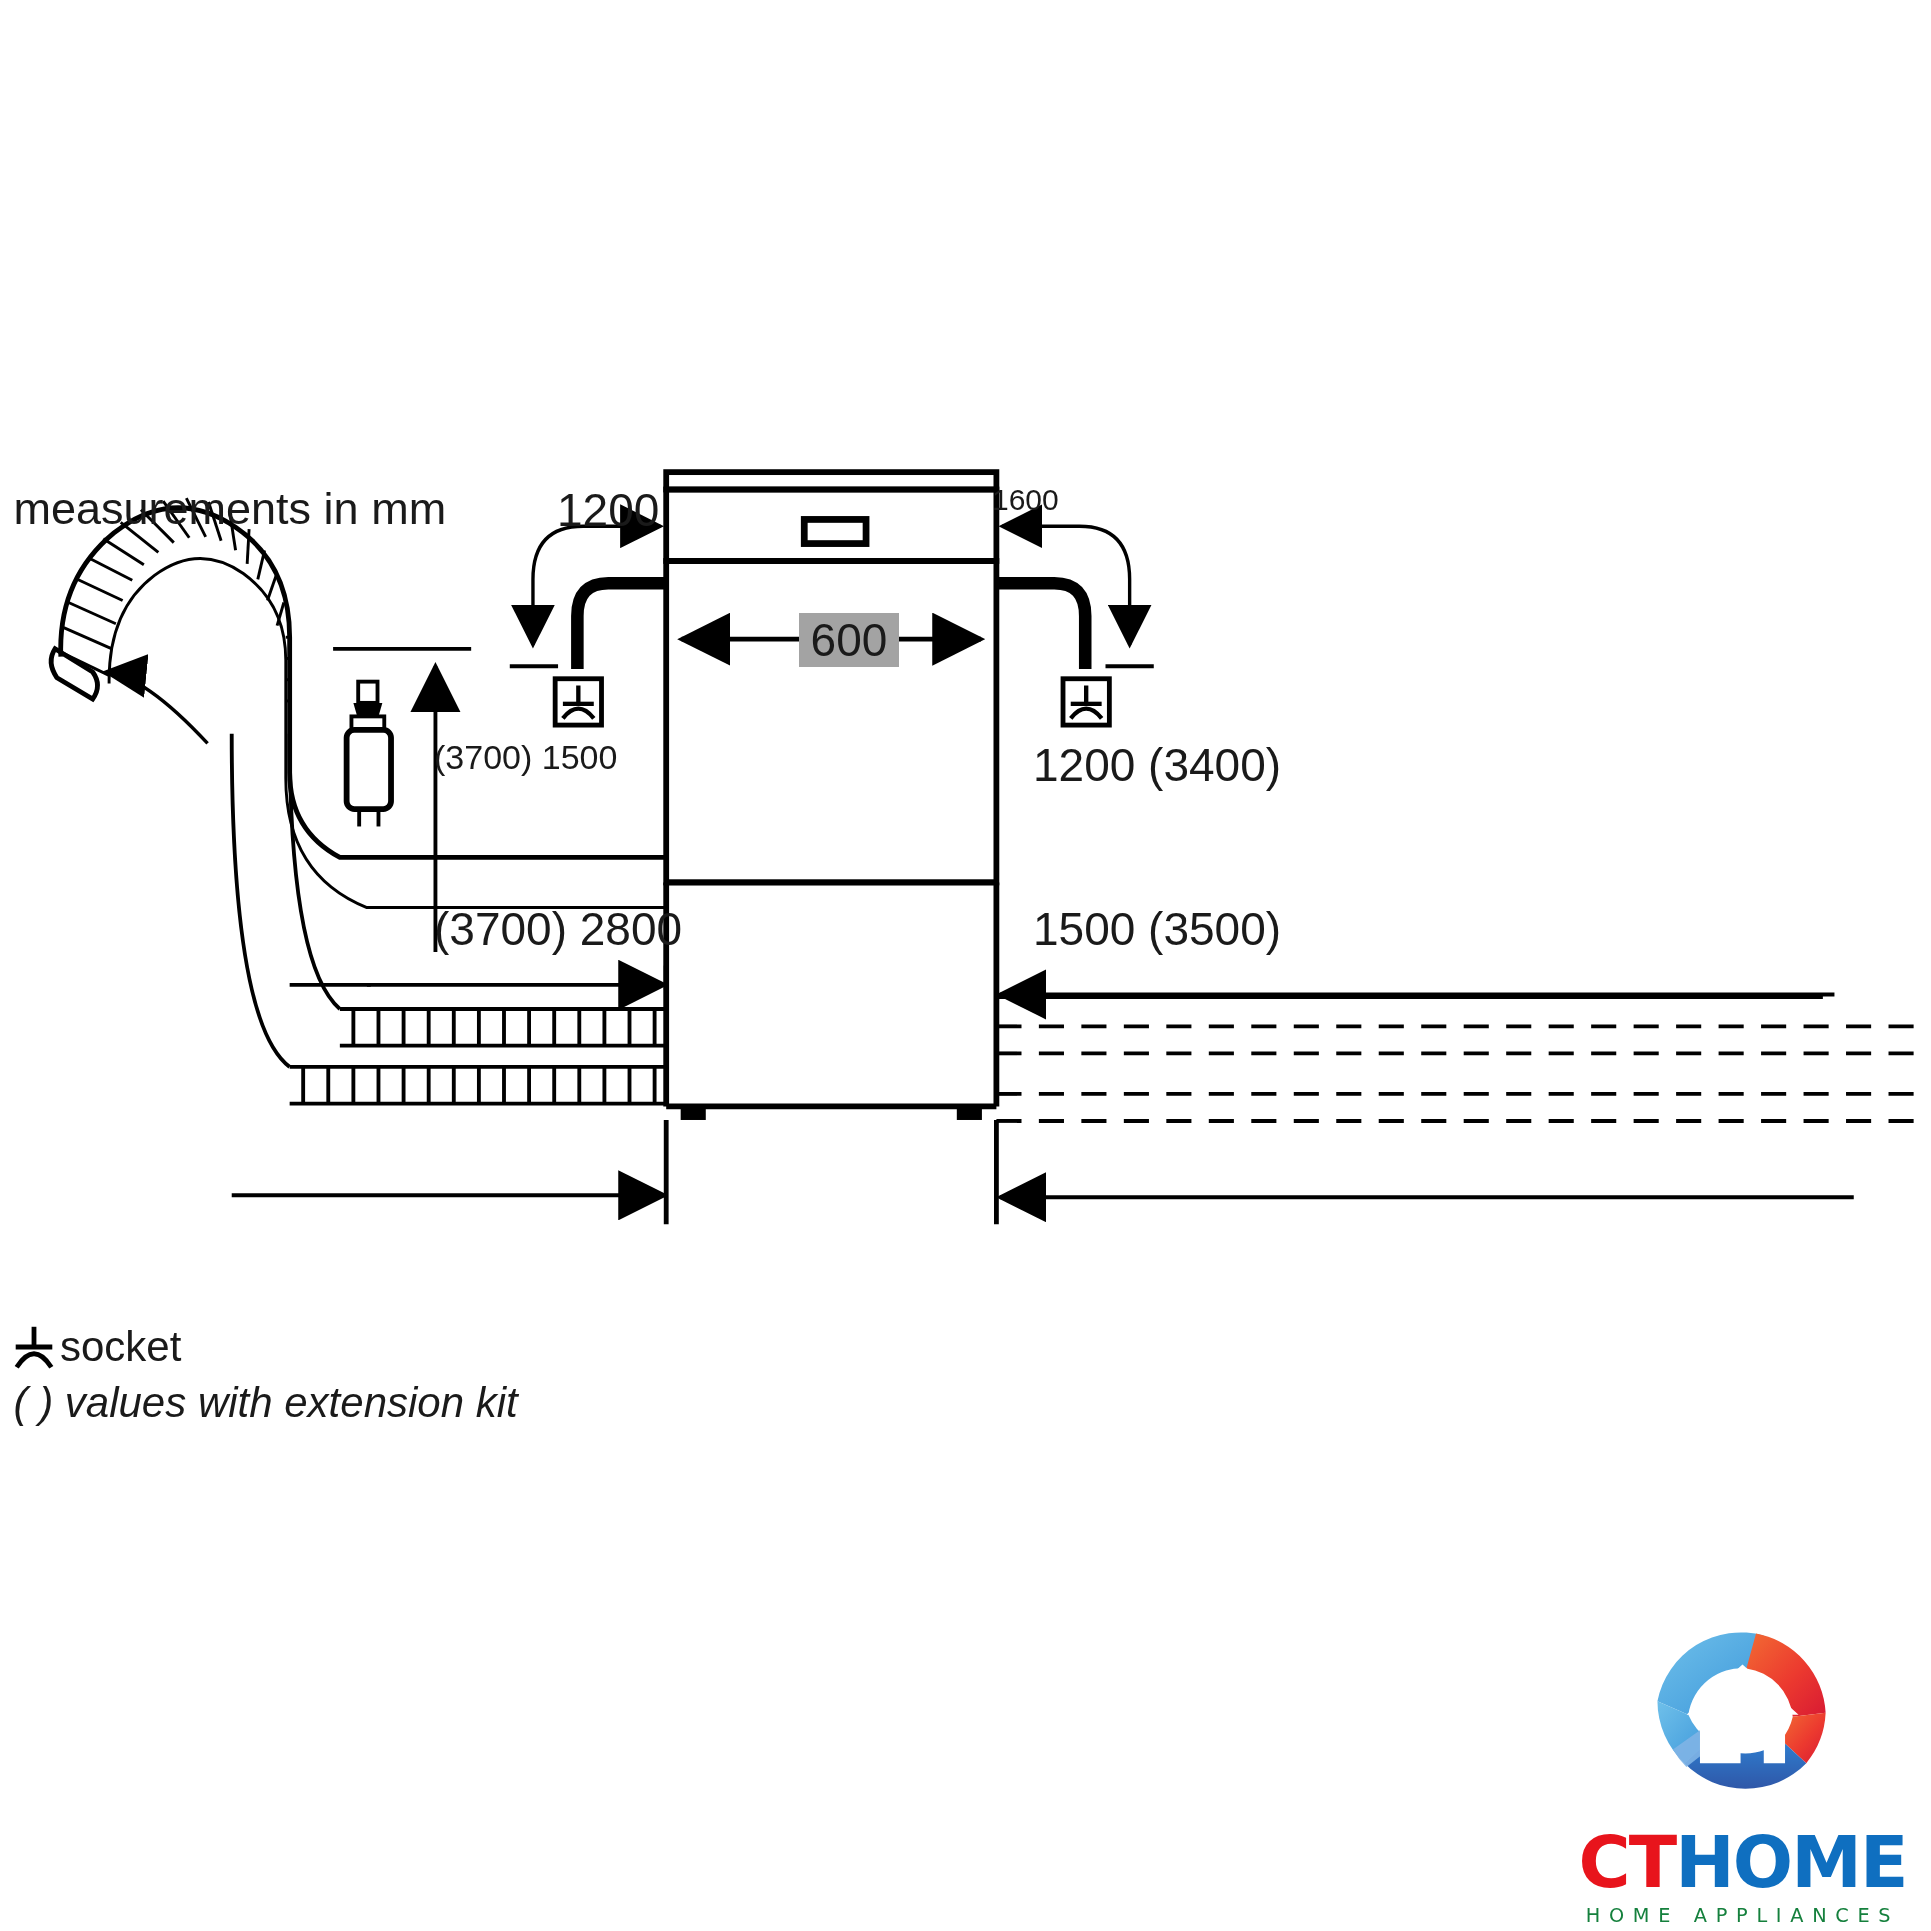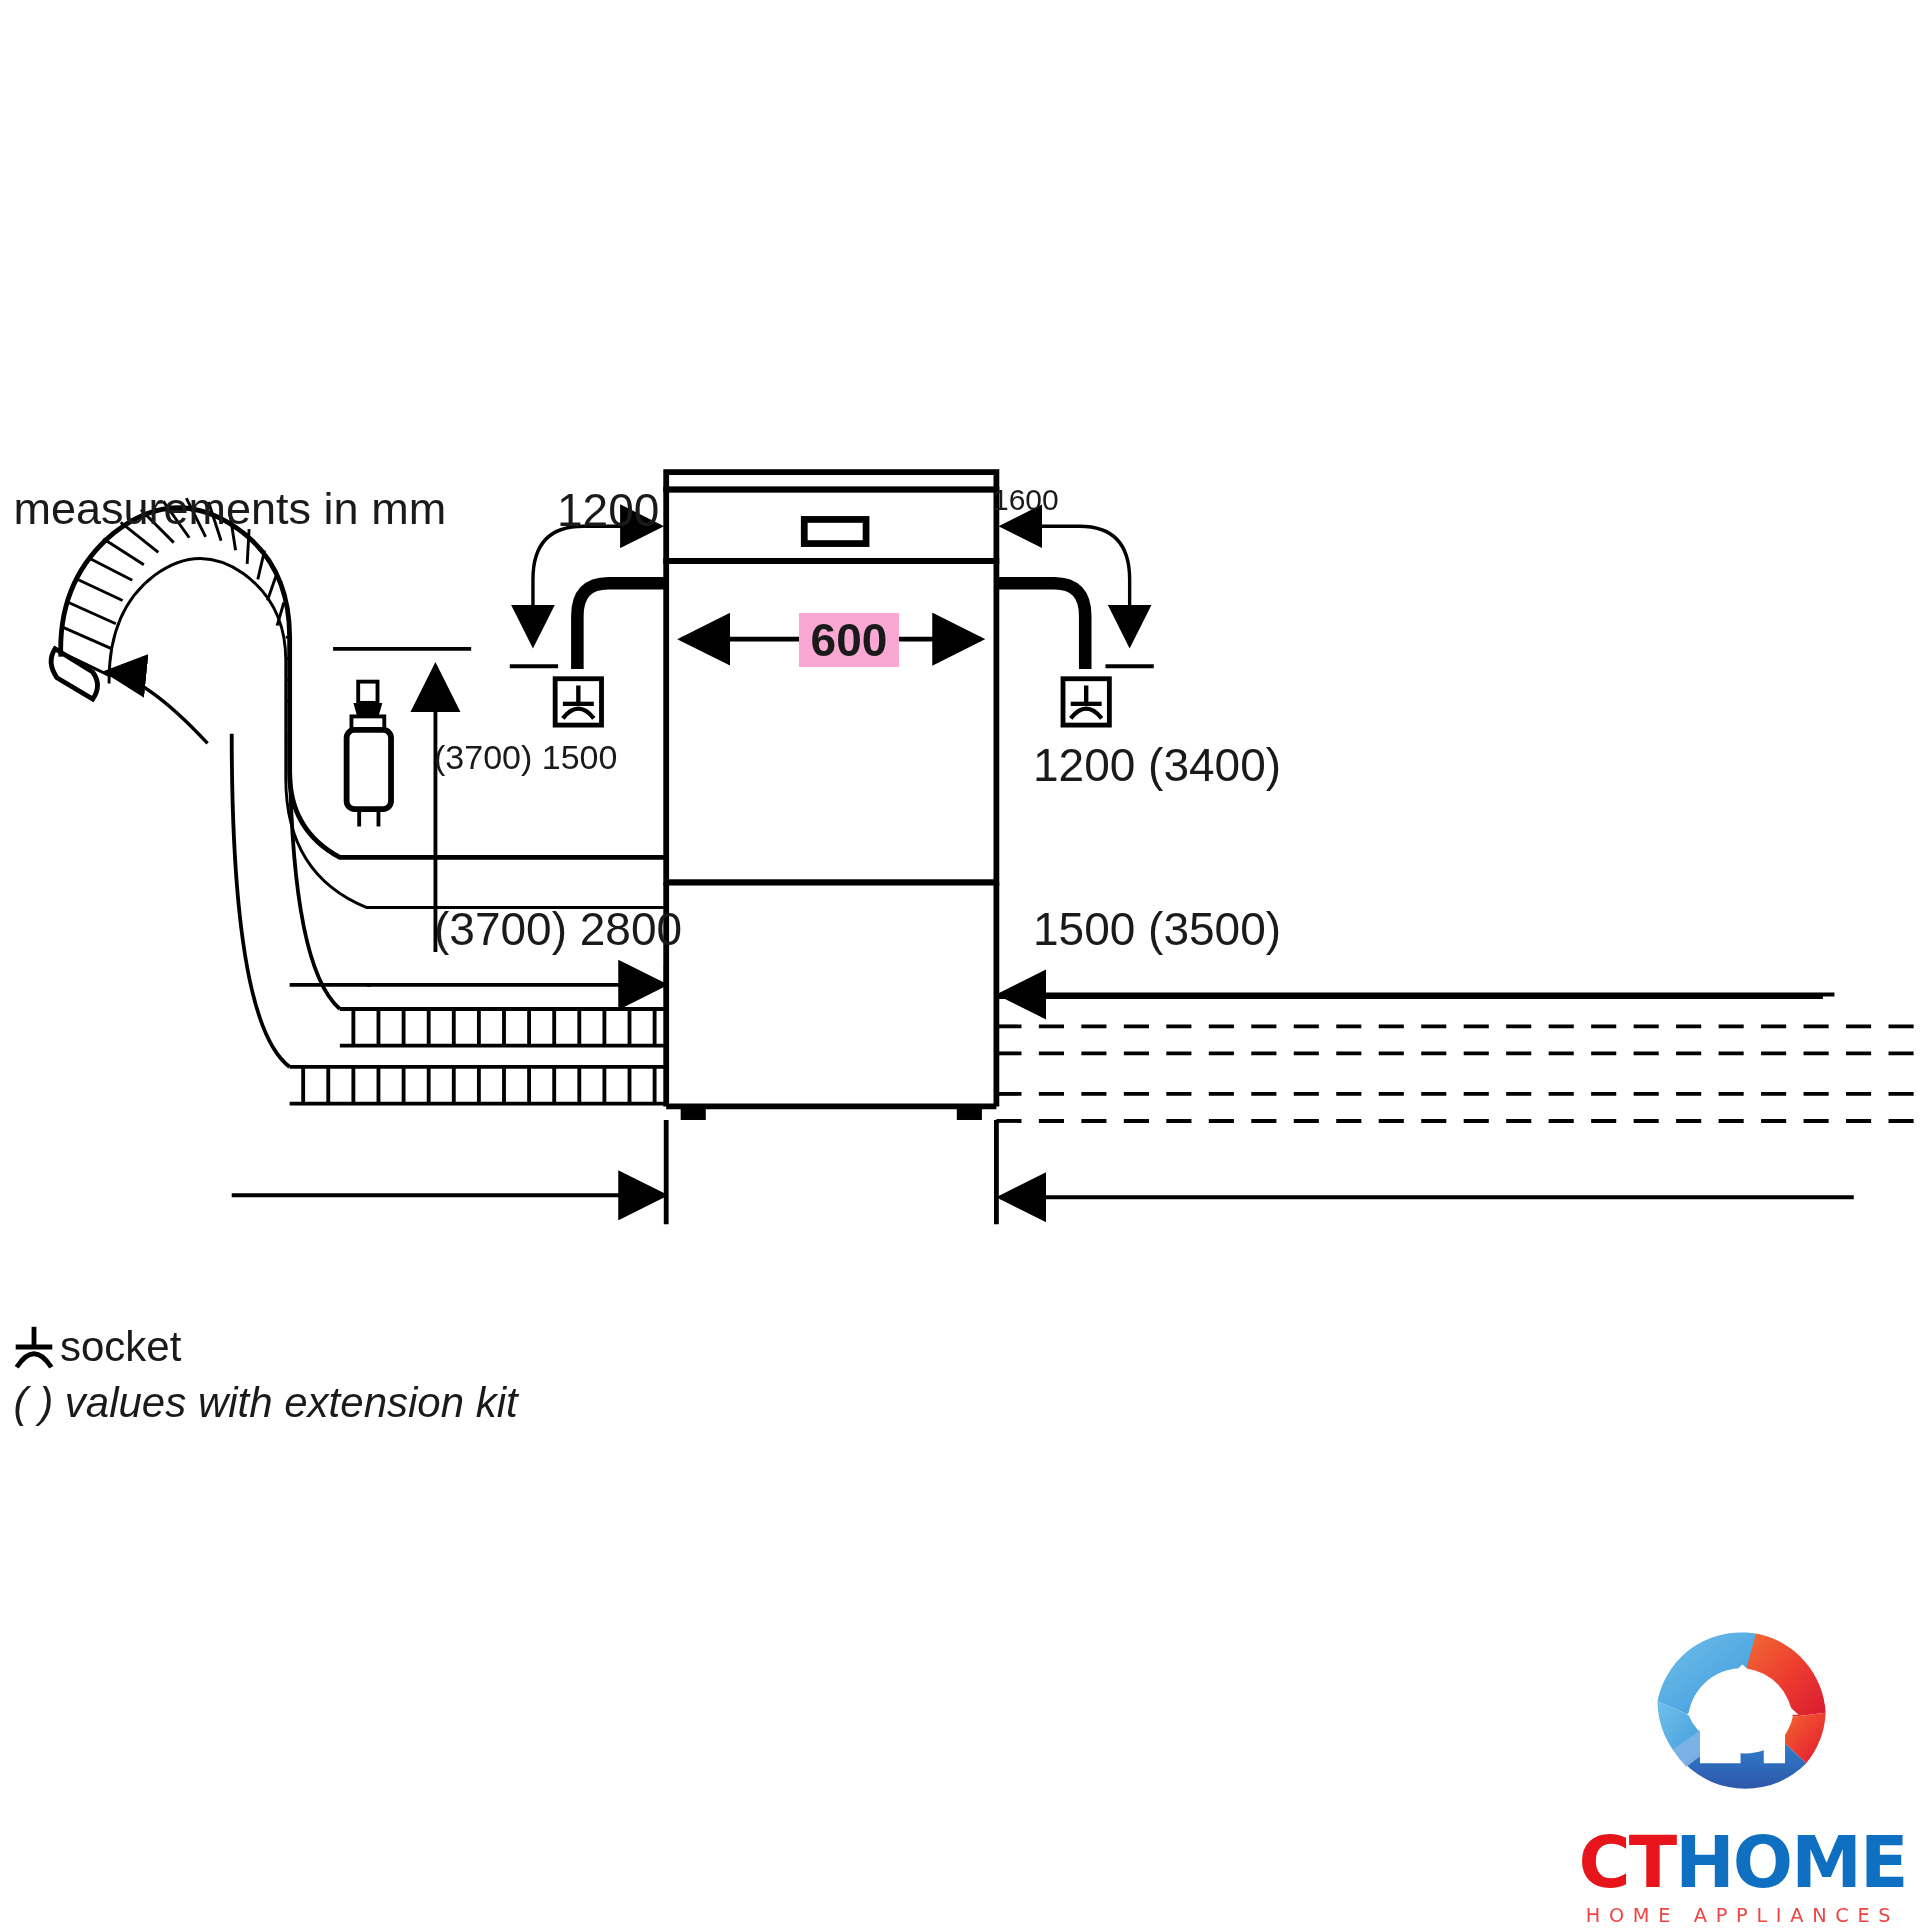--- a/index.html
+++ b/index.html
@@ -13,21 +13,21 @@
   #legend-line1{position:absolute;left:60px;top:1323px;font-size:42px;}
   #legend-line2{position:absolute;left:13.5px;top:1379px;font-size:42px;font-style:italic;}
   #logo{position:absolute;left:1554px;top:1622px;width:377px;height:309px;}
   .logo-word{position:absolute;left:0px;top:205px;width:377px;text-align:center;
              font-family:"DejaVu Sans","Liberation Sans",sans-serif;
              font-weight:bold;font-size:71px;letter-spacing:-1.9px;line-height:71px;}
   .logo-ct{color:#e8141c;}
   .logo-home{color:#0f6fc0;}
   .logo-sub{position:absolute;left:0px;top:282px;width:377px;text-align:center;
             font-family:"DejaVu Sans","Liberation Sans",sans-serif;
-            font-size:19.3px;letter-spacing:8.7px;color:#ef4444;font-weight:normal;}
+            font-size:19.3px;letter-spacing:8.7px;color:#15803d;font-weight:normal;}
 </style>
 </head>
 <body>
 
 <div id="stage">
 
   <svg width="1931" height="1931" viewBox="0 0 2000 2000">
 
     <defs>
       <marker id="ahR" viewBox="0 0 12 12" refX="11" refY="6" markerWidth="11" markerHeight="11" orient="auto-start-reverse">
@@ -234,21 +234,21 @@
     </g>
 
   </svg>
 
   <div class="abs txt" id="note-mm">measurements in mm</div>
 
   <div class="abs txt" style="left:557px;top:483px;font-size:46px;">1200</div>
 
   <div class="abs txt" style="left:992px;top:483px;font-size:30px;">1600</div>
 
-  <div class="abs txt" style="left:799px;top:613px;font-size:46px;background:#f9a8d4;padding:0 11.6px;font-weight:bold;">600</div>
+  <div class="abs txt" style="left:799px;top:613px;font-size:46px;background:#a3a3a3;padding:0 11.6px;">600</div>
 
   <div class="abs txt" style="left:434px;top:738px;font-size:34px;">(3700) 1500</div>
 
   <div class="abs txt" style="left:1033px;top:738px;font-size:46px;">1200 (3400)</div>
 
   <div class="abs txt" style="left:434px;top:902px;font-size:46px;">(3700) 2800</div>
 
   <div class="abs txt" style="left:1033px;top:902px;font-size:46px;">1500 (3500)</div>
 
   <svg class="abs" style="left:7.7px;top:1321px;" width="52" height="52" viewBox="0 0 54 54">

